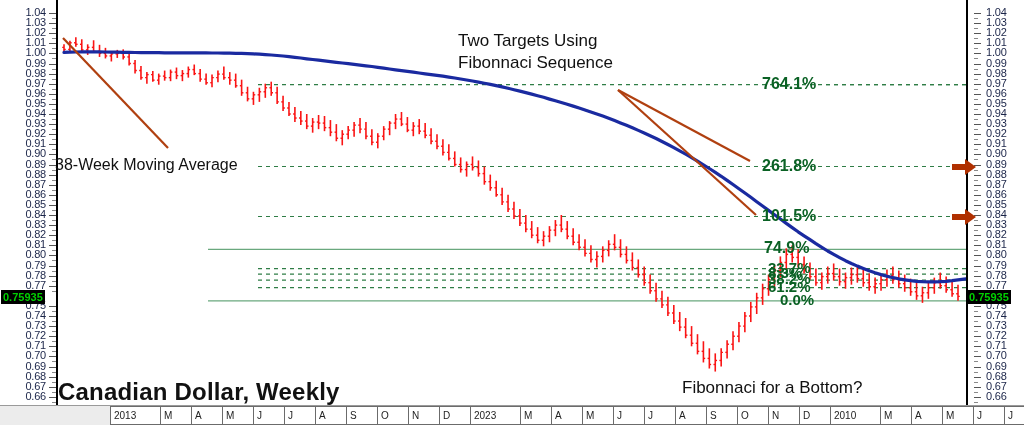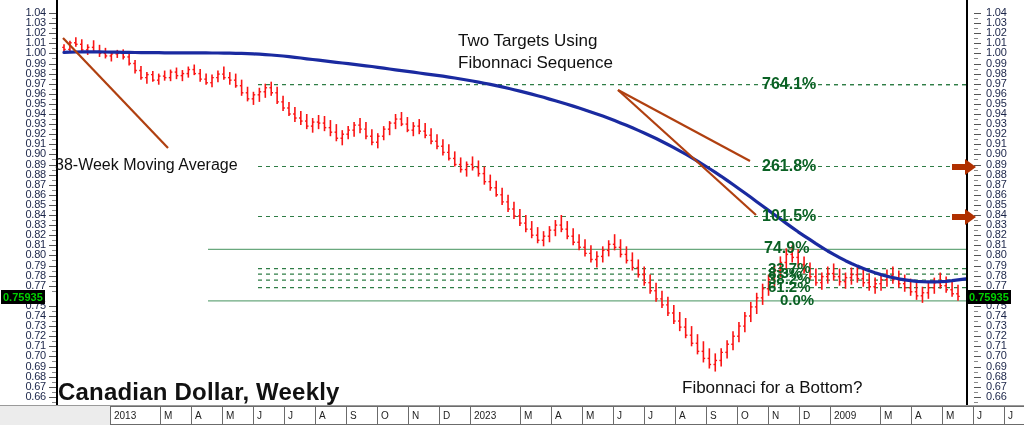--- a/index.html
+++ b/index.html
@@ -825,21 +825,21 @@
         <div class="xtick mon">M</div>
         <div class="xtick mon">A</div>
         <div class="xtick mon">M</div>
         <div class="xtick mon">J</div>
         <div class="xtick mon">J</div>
         <div class="xtick mon">A</div>
         <div class="xtick mon">S</div>
         <div class="xtick mon">O</div>
         <div class="xtick mon">N</div>
         <div class="xtick mon">D</div>
-        <div class="xtick year">2009</div>
+        <div class="xtick year">2010</div>
         <div class="xtick mon">M</div>
         <div class="xtick mon">A</div>
         <div class="xtick mon">M</div>
         <div class="xtick mon">J</div>
         <div class="xtick mon">J</div>
       </div>
   </div>
 
 </div>
 

